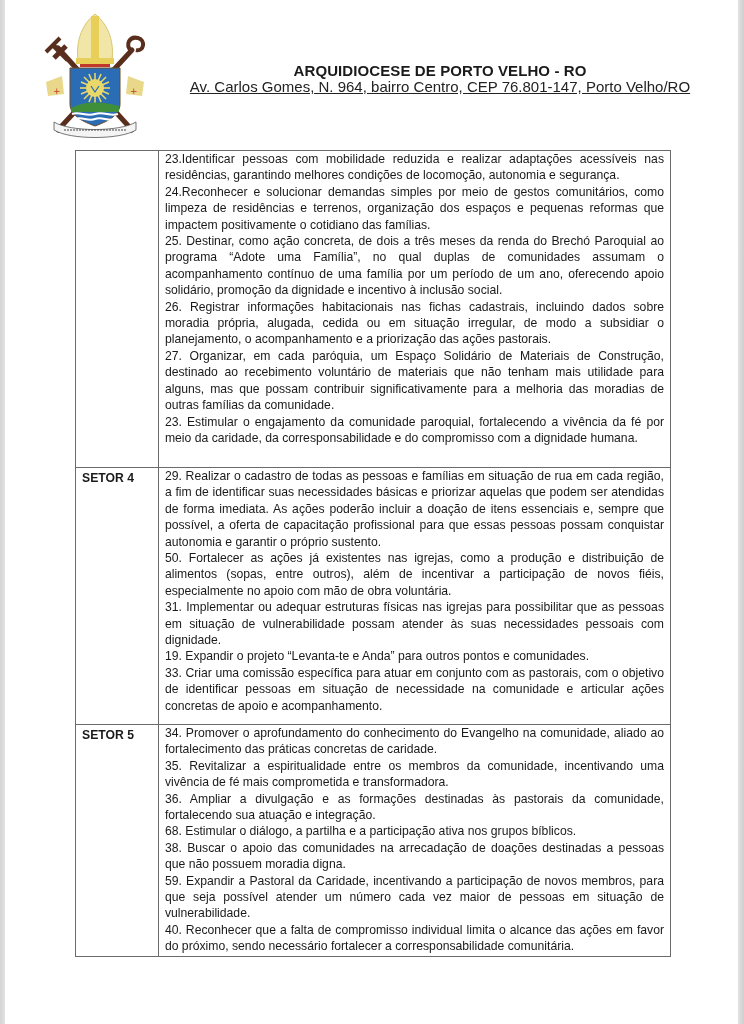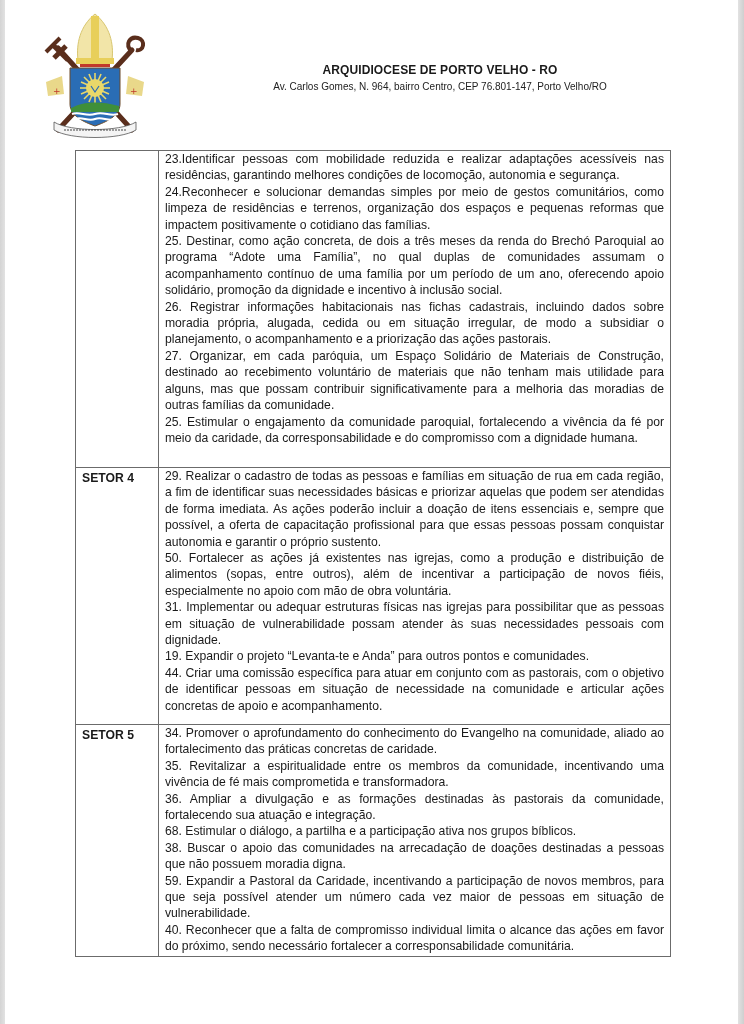--- a/index.html
+++ b/index.html
@@ -20,25 +20,25 @@
       background: linear-gradient(to right, #e2e2e2, #cfcfcf);
     }
     .logo {
       position: absolute; left: 40px; top: 8px; width: 110px; height: 132px;
     }
     .header-text {
       position: absolute; left: 170px; top: 62px; width: 540px;
       text-align: center;
     }
     .header-title {
-      font-weight: bold; font-size: 12px; letter-spacing: 0.1px;
+      font-weight: bold; font-size: 15px; letter-spacing: 0.1px;
       line-height: 17px; color: #1a1a1a;
     }
     .header-line {
-      font-size: 10px; line-height: 16px; color: #222;
+      font-size: 15px; line-height: 16px; color: #222; text-decoration: underline;
     }
     table.doc-table {
       position: absolute; left: 75px; top: 150px;
       width: 596px;
       border-collapse: collapse;
       font-size: 12.2px;
       line-height: 16.4px;
       color: #1a1a1a;
     }
     table.doc-table td {
@@ -123,31 +123,31 @@
 <table class="doc-table">
   <tbody>
     <tr style="height:317px;">
       <td class="sector-cell"></td>
       <td class="items-cell">
         <p class="item">23.Identificar pessoas com mobilidade reduzida e realizar adaptações acessíveis nas residências, garantindo melhores condições de locomoção, autonomia e segurança.</p>
         <p class="item">24.Reconhecer e solucionar demandas simples por meio de gestos comunitários, como limpeza de residências e terrenos, organização dos espaços e pequenas reformas que impactem positivamente o cotidiano das famílias.</p>
         <p class="item">25. Destinar, como ação concreta, de dois a três meses da renda do Brechó Paroquial ao programa “Adote uma Família”, no qual duplas de comunidades assumam o acompanhamento contínuo de uma família por um período de um ano, oferecendo apoio solidário, promoção da dignidade e incentivo à inclusão social.</p>
         <p class="item">26. Registrar informações habitacionais nas fichas cadastrais, incluindo dados sobre moradia própria, alugada, cedida ou em situação irregular, de modo a subsidiar o planejamento, o acompanhamento e a priorização das ações pastorais.</p>
         <p class="item">27. Organizar, em cada paróquia, um Espaço Solidário de Materiais de Construção, destinado ao recebimento voluntário de materiais que não tenham mais utilidade para alguns, mas que possam contribuir significativamente para a melhoria das moradias de outras famílias da comunidade.</p>
-        <p class="item">25. Estimular o engajamento da comunidade paroquial, fortalecendo a vivência da fé por meio da caridade, da corresponsabilidade e do compromisso com a dignidade humana.</p>
+        <p class="item">23. Estimular o engajamento da comunidade paroquial, fortalecendo a vivência da fé por meio da caridade, da corresponsabilidade e do compromisso com a dignidade humana.</p>
       </td>
     </tr>
     <tr style="height:257px;">
       <td class="sector-cell">SETOR 4</td>
       <td class="items-cell">
         <p class="item">29. Realizar o cadastro de todas as pessoas e famílias em situação de rua em cada região, a fim de identificar suas necessidades básicas e priorizar aquelas que podem ser atendidas de forma imediata. As ações poderão incluir a doação de itens essenciais e, sempre que possível, a oferta de capacitação profissional para que essas pessoas possam conquistar autonomia e garantir o próprio sustento.</p>
         <p class="item">50. Fortalecer as ações já existentes nas igrejas, como a produção e distribuição de alimentos (sopas, entre outros), além de incentivar a participação de novos fiéis, especialmente no apoio com mão de obra voluntária.</p>
         <p class="item">31. Implementar ou adequar estruturas físicas nas igrejas para possibilitar que as pessoas em situação de vulnerabilidade possam atender às suas necessidades pessoais com dignidade.</p>
         <p class="item">19. Expandir o projeto “Levanta-te e Anda” para outros pontos e comunidades.</p>
-        <p class="item">44. Criar uma comissão específica para atuar em conjunto com as pastorais, com o objetivo de identificar pessoas em situação de necessidade na comunidade e articular ações concretas de apoio e acompanhamento.</p>
+        <p class="item">33. Criar uma comissão específica para atuar em conjunto com as pastorais, com o objetivo de identificar pessoas em situação de necessidade na comunidade e articular ações concretas de apoio e acompanhamento.</p>
       </td>
     </tr>
     <tr style="height:231px;">
       <td class="sector-cell">SETOR 5</td>
       <td class="items-cell">
         <p class="item">34. Promover o aprofundamento do conhecimento do Evangelho na comunidade, aliado ao fortalecimento das práticas concretas de caridade.</p>
         <p class="item">35. Revitalizar a espiritualidade entre os membros da comunidade, incentivando uma vivência de fé mais comprometida e transformadora.</p>
         <p class="item">36. Ampliar a divulgação e as formações destinadas às pastorais da comunidade, fortalecendo sua atuação e integração.</p>
         <p class="item">68. Estimular o diálogo, a partilha e a participação ativa nos grupos bíblicos.</p>
         <p class="item">38. Buscar o apoio das comunidades na arrecadação de doações destinadas a pessoas que não possuem moradia digna.</p>

